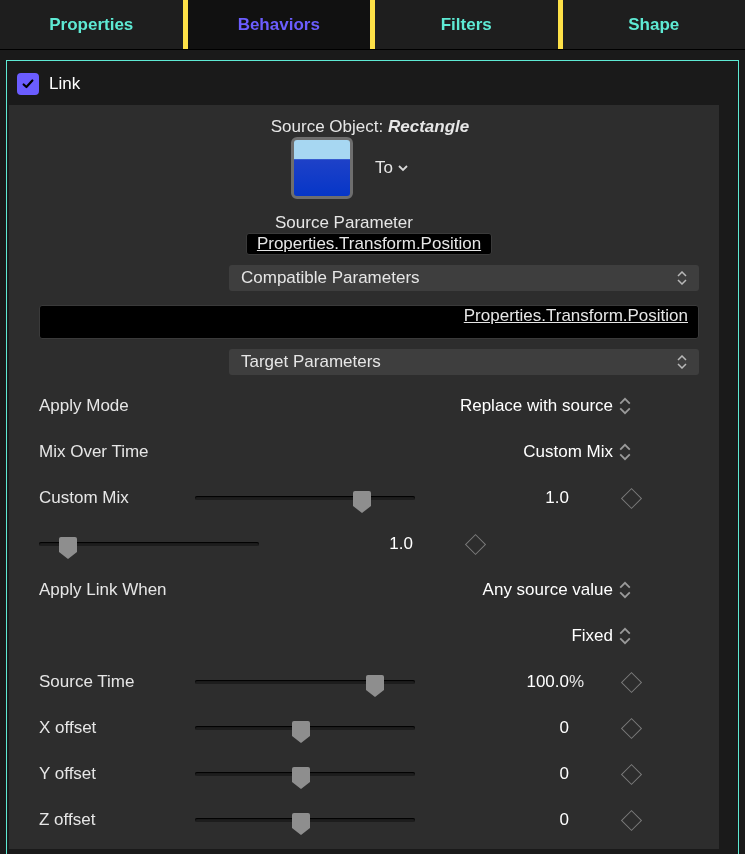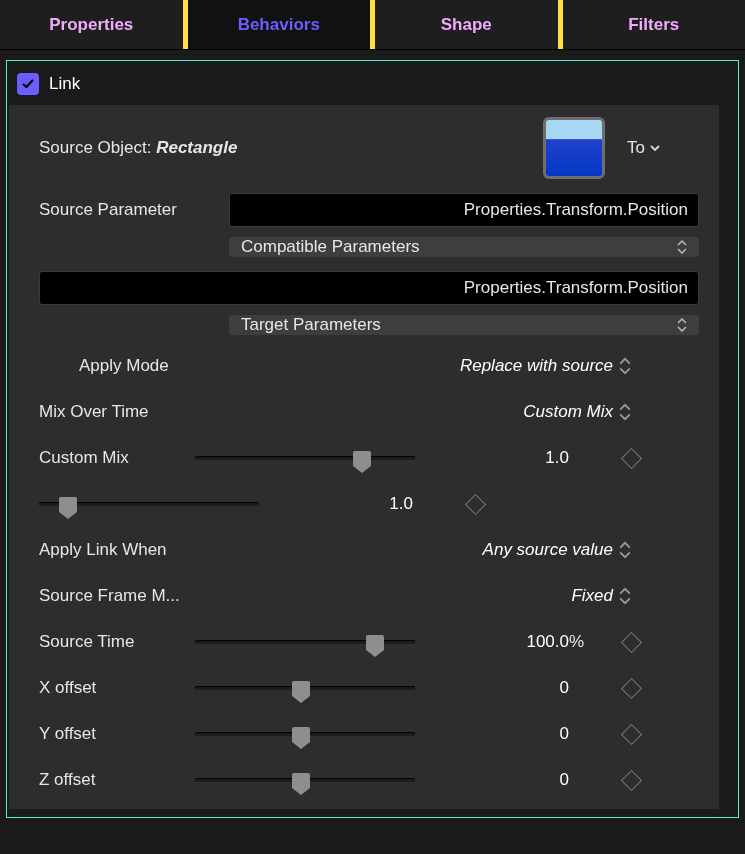--- a/index.html
+++ b/index.html
@@ -1,46 +1,46 @@
 <!DOCTYPE html>
 <html><head>
 <meta charset="utf-8">
 <style>
   * { margin:0; padding:0; box-sizing:border-box; font-family:-apple-system,"Helvetica Neue",Arial,sans-serif; -webkit-font-smoothing:antialiased; }
   body { background:#1a1a1a; width:745px; height:854px; color:#d8d8d8; font-size:17px; user-select:none; }
 
   .tabbar { display:flex; height:50px; background:#1e1e1e; border-bottom:1px solid #000; }
-  .tab { flex:1; display:flex; align-items:center; justify-content:center; font-weight:600; color:#f0abfc; cursor:pointer; }
+  .tab { flex:1; display:flex; align-items:center; justify-content:center; font-weight:600; color:#5eead4; cursor:pointer; }
   .tab.active { background:#111; color:#6b5dff; }
   .tab + .tab { border-left:5px solid #fde047; }
 
   .panel { border:1px solid #5eead4; margin:10px 6px 0 6px; padding:4px 17px 8px 0; }
 
   .hdr { display:flex; align-items:center; padding:8px 10px 6px 10px; color:#fff; font-weight:500; }
   .checkbox { width:22px; height:22px; border-radius:4px; background:#6b5dff; margin-right:10px; display:flex; align-items:center; justify-content:center; cursor:pointer; }
   .checkmark { width:14px; height:14px; }
 
   .inner { background:#2d2d2d; margin:4px 2px 0 2px; padding:12px 18px 6px 30px; }
 
-  .src-row { display:flex; align-items:center; justify-content:space-between; margin-bottom:14px; }
+  .src-row { display:flex; align-items:center; justify-content:space-between; margin-bottom:14px;flex-direction:column; }
   .src-left { color:#e6e6e6; }
   .src-left .val { font-style:italic; font-weight:600; }
   .src-right { display:flex; align-items:center; gap:22px; margin-right:40px; }
   .swatch { width:62px; height:62px; border:3px solid #6e6e6e; border-radius:6px; background:linear-gradient(to bottom,#a7d7f2 0%,#a7d7f2 34%,#1e41c8 35%,#0636c8 100%); cursor:pointer; }
   .to { display:flex; align-items:center; gap:4px; color:#e6e6e6; cursor:pointer; }
   .chev-down { width:12px; height:12px; }
 
   .bigrow { margin-bottom:6px; }
-  .well { margin-left:190px; margin-right:2px; background:#000; border:1px solid #3a3a3a; border-radius:3px; height:34px; display:flex; align-items:center; justify-content:flex-end; padding:0 10px; color:#e6e6e6; }
-  .dd { margin-left:190px; margin-right:2px; margin-top:10px; background:#3e3e3e; border-radius:3px; height:20px; display:flex; align-items:center; justify-content:space-between; padding:0 12px; color:#e6e6e6; cursor:pointer; }
+  .well { margin-left:190px; margin-right:2px; background:#000; border:1px solid #3a3a3a; border-radius:3px; height:34px; display:flex; align-items:flex-start; justify-content:flex-end; padding:0 10px; color:#e6e6e6;text-decoration:underline; }
+  .dd { margin-left:190px; margin-right:2px; margin-top:10px; background:#3e3e3e; border-radius:3px; height:26px; display:flex; align-items:center; justify-content:space-between; padding:0 12px; color:#e6e6e6; cursor:pointer; }
   .dd-arrows { width:10px; height:14px; }
 
   .prow { display:flex; align-items:center; height:46px; }
   .plabel { width:190px; color:#e6e6e6; }
-  .pmid { flex:1; display:flex; align-items:center; justify-content:flex-end; gap:6px; padding-right:10px; color:#fff; cursor:pointer;font-style:italic; }
+  .pmid { flex:1; display:flex; align-items:center; justify-content:flex-end; gap:6px; padding-right:10px; color:#fff; cursor:pointer; }
   .pright { width:60px; display:flex; align-items:center; justify-content:center; }
   .diamond { width:15px; height:15px; border:1.5px solid #7a7a7a; transform:rotate(45deg); cursor:pointer; }
 
   .stepper { width:12px; height:18px; fill:#9a9a9a; }
 
   .slider { position:relative; height:20px; display:flex; align-items:center; }
   .slider .track { height:4px; background:#1d1d1d; border-radius:2px; box-shadow:inset 0 1px 1px #000; }
   .slider .thumb { position:absolute; top:3px; width:18px; height:15px; background:#8e8e8e; border-radius:2px 2px 0 0; cursor:pointer; }
   .slider .thumb::after { content:""; position:absolute; left:0; bottom:-7px; width:0; height:0; border-left:9px solid transparent; border-right:9px solid transparent; border-top:7px solid #8e8e8e; }
 
@@ -50,22 +50,22 @@
   .srow .slider .track { width:100%; }
   .srow .valcell { width:150px; text-align:right; color:#fff; cursor:text; }
   .srow .unit { width:32px; color:#e6e6e6; }
 </style>
 </head>
 <body>
 
 <div class="tabbar">
   <div class="tab">Properties</div>
   <div class="tab active">Behaviors</div>
+  <div class="tab">Filters</div>
   <div class="tab">Shape</div>
-  <div class="tab">Filters</div>
 </div>
 
 <div class="panel">
 
   <div class="hdr">
     <div class="checkbox">
       <svg class="checkmark" viewBox="0 0 16 16">
         <path d="M3 8.5 L6.2 11.5 L13 4" stroke="#000" stroke-width="2.5" fill="none" stroke-linecap="round" stroke-linejoin="round"></path>
       </svg>
     </div>
@@ -85,21 +85,21 @@
         <div class="to">
           <span>To</span>
           <svg class="chev-down" viewBox="0 0 12 12">
             <path d="M2 4 L6 8 L10 4" stroke="#d8d8d8" stroke-width="1.8" fill="none"></path>
           </svg>
         </div>
       </div>
     </div>
 
     <div class="bigrow">
-      <div style="display:flex; align-items:center;">
+      <div style="display:flex; align-items:center;flex-direction:column;">
         <div class="plabel" style="width:190px;">Source Parameter</div>
         <div class="well" style="margin-left:0; flex:1;">
           <span>Properties.Transform.Position</span>
         </div>
       </div>
       <div class="dd">
         <span>Compatible Parameters</span>
         <svg class="dd-arrows" viewBox="0 0 10 14">
           <path d="M1 5 L5 1 L9 5 M1 9 L5 13 L9 9" stroke="#b8b8b8" stroke-width="1.5" fill="none"></path>
         </svg>
@@ -113,21 +113,21 @@
         </div>
       </div>
       <div class="dd">
         <span>Target Parameters</span>
         <svg class="dd-arrows" viewBox="0 0 10 14">
           <path d="M1 5 L5 1 L9 5 M1 9 L5 13 L9 9" stroke="#b8b8b8" stroke-width="1.5" fill="none"></path>
         </svg>
       </div>
     </div>
 
-    <div class="prow" style="margin-top:8px;margin-left:40px;">
+    <div class="prow" style="margin-top:8px;">
       <div class="plabel">Apply Mode</div>
       <div class="pmid">
         <span>Replace with source</span>
         <svg class="stepper" viewBox="0 0 10 14">
             <path d="M1 5 L5 1 L9 5 M1 9 L5 13 L9 9" stroke="#9a9a9a" stroke-width="1.5" fill="none"></path>
           </svg>
       </div>
       <div class="pright"></div>
     </div>
 
@@ -172,21 +172,20 @@
       <div class="pmid">
         <span>Any source value</span>
         <svg class="stepper" viewBox="0 0 10 14">
             <path d="M1 5 L5 1 L9 5 M1 9 L5 13 L9 9" stroke="#9a9a9a" stroke-width="1.5" fill="none"></path>
           </svg>
       </div>
       <div class="pright"></div>
     </div>
 
     <div class="prow">
-      <div class="plabel">Source Frame M...</div>
       <div class="pmid">
         <span>Fixed</span>
         <svg class="stepper" viewBox="0 0 10 14">
             <path d="M1 5 L5 1 L9 5 M1 9 L5 13 L9 9" stroke="#9a9a9a" stroke-width="1.5" fill="none"></path>
           </svg>
       </div>
       <div class="pright"></div>
     </div>
 
     <div class="srow">

